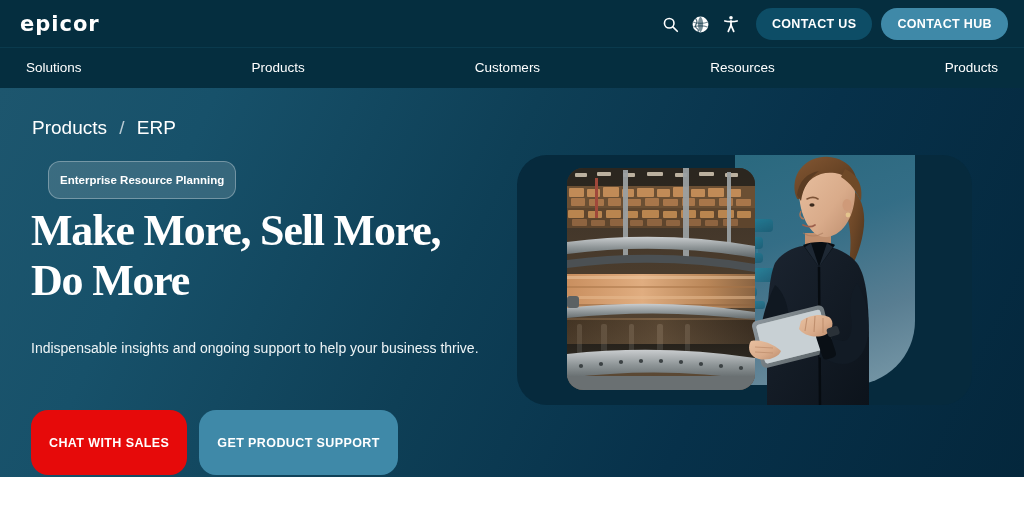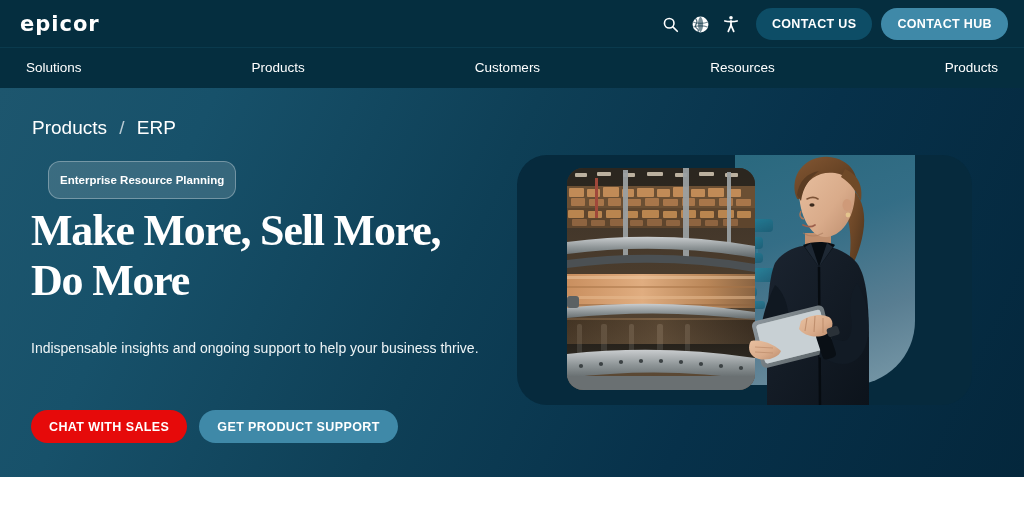--- a/index.html
+++ b/index.html
@@ -83,21 +83,21 @@
   }
   .subtext{
     position:absolute;left:31px;top:248px;width:460px;
     font-size:14px;line-height:25px;color:#eef4f6;margin:0;font-weight:400;
   }
   .cta-row{
     position:absolute;left:31px;top:322px;display:flex;gap:12px;
   }
   .cta{
     display:flex;align-items:center;justify-content:center;
-    height:33px;border-radius:17px;padding:0 18px;
+    height:33px;border-radius:17px;padding:16px 18px;
     font-size:12.5px;font-weight:700;letter-spacing:.4px;
     color:#ffffff;cursor:pointer;white-space:nowrap;
   }
   .cta-red{background:#e60a0a;}
   .cta-blue{background:#3f89a8;}
 
   
   .media-card{
     position:absolute;left:517px;top:67px;width:455px;height:250px;
     border-radius:30px;overflow:hidden;

